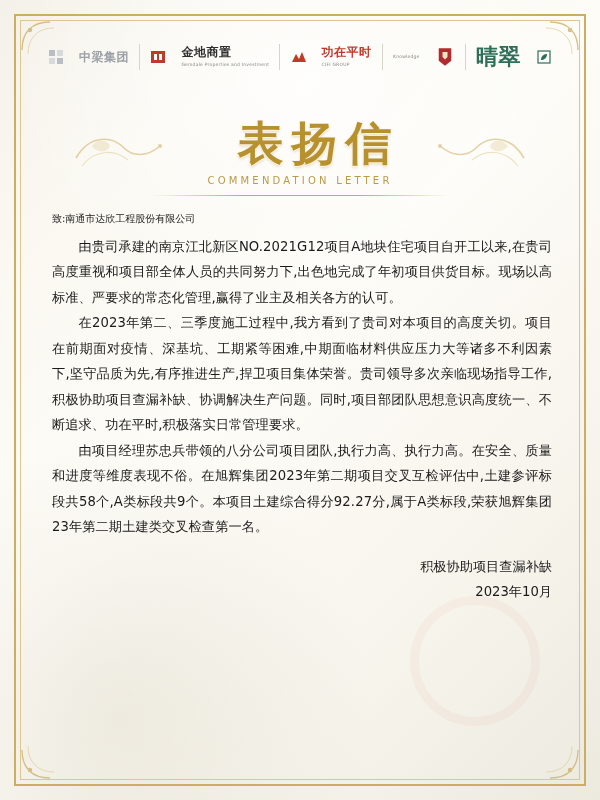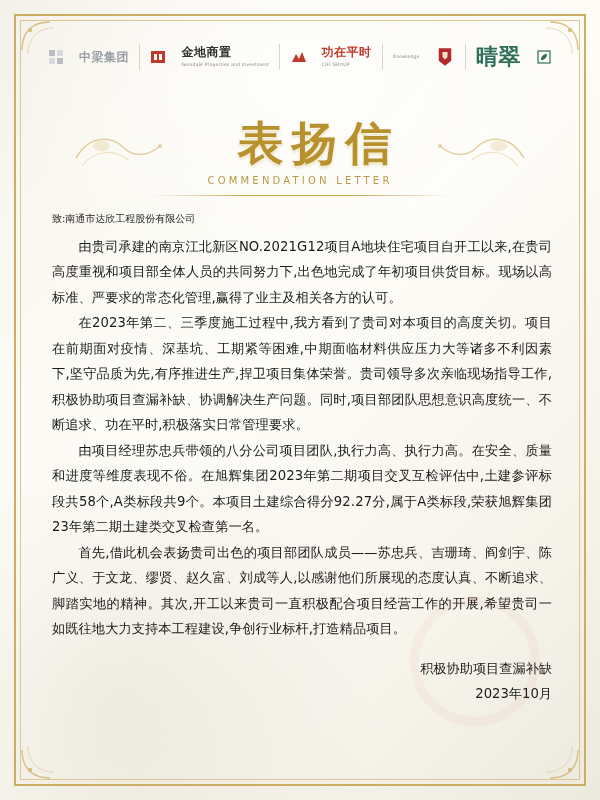--- a/index.html
+++ b/index.html
@@ -278,21 +278,20 @@
     <div class="title-cn">表扬信</div>
     <div class="title-en">COMMENDATION LETTER</div>
     <div class="title-rule"></div>
   </div>
 
   <div class="body-wrap">
     <p class="salutation">致:南通市达欣工程股份有限公司</p>
     <p class="para">由贵司承建的南京江北新区NO.2021G12项目A地块住宅项目自开工以来,在贵司高度重视和项目部全体人员的共同努力下,出色地完成了年初项目供货目标。现场以高标准、严要求的常态化管理,赢得了业主及相关各方的认可。</p>
     <p class="para">在2023年第二、三季度施工过程中,我方看到了贵司对本项目的高度关切。项目在前期面对疫情、深基坑、工期紧等困难,中期面临材料供应压力大等诸多不利因素下,坚守品质为先,有序推进生产,捍卫项目集体荣誉。贵司领导多次亲临现场指导工作,积极协助项目查漏补缺、协调解决生产问题。同时,项目部团队思想意识高度统一、不断追求、功在平时,积极落实日常管理要求。</p>
     <p class="para">由项目经理苏忠兵带领的八分公司项目团队,执行力高、执行力高。在安全、质量和进度等维度表现不俗。在旭辉集团2023年第二期项目交叉互检评估中,土建参评标段共58个,A类标段共9个。本项目土建综合得分92.27分,属于A类标段,荣获旭辉集团23年第二期土建类交叉检查第一名。</p>
-    <p class="para">首先,借此机会表扬贵司出色的项目部团队成员——苏忠兵、吉珊琦、阎剑宇、陈广义、于文龙、缪贤、赵久富、刘成等人,以感谢他们所展现的态度认真、不断追求、脚踏实地的精神。其次,开工以来贵司一直积极配合项目经营工作的开展,希望贵司一如既往地大力支持本工程建设,争创行业标杆,打造精品项目。</p>
 
     <div class="signature">
       <div>积极协助项目查漏补缺</div>
       <div class="sig-date">2023年10月</div>
     </div>
   </div>
 
   <div class="watermark"></div>
 </div>
 

